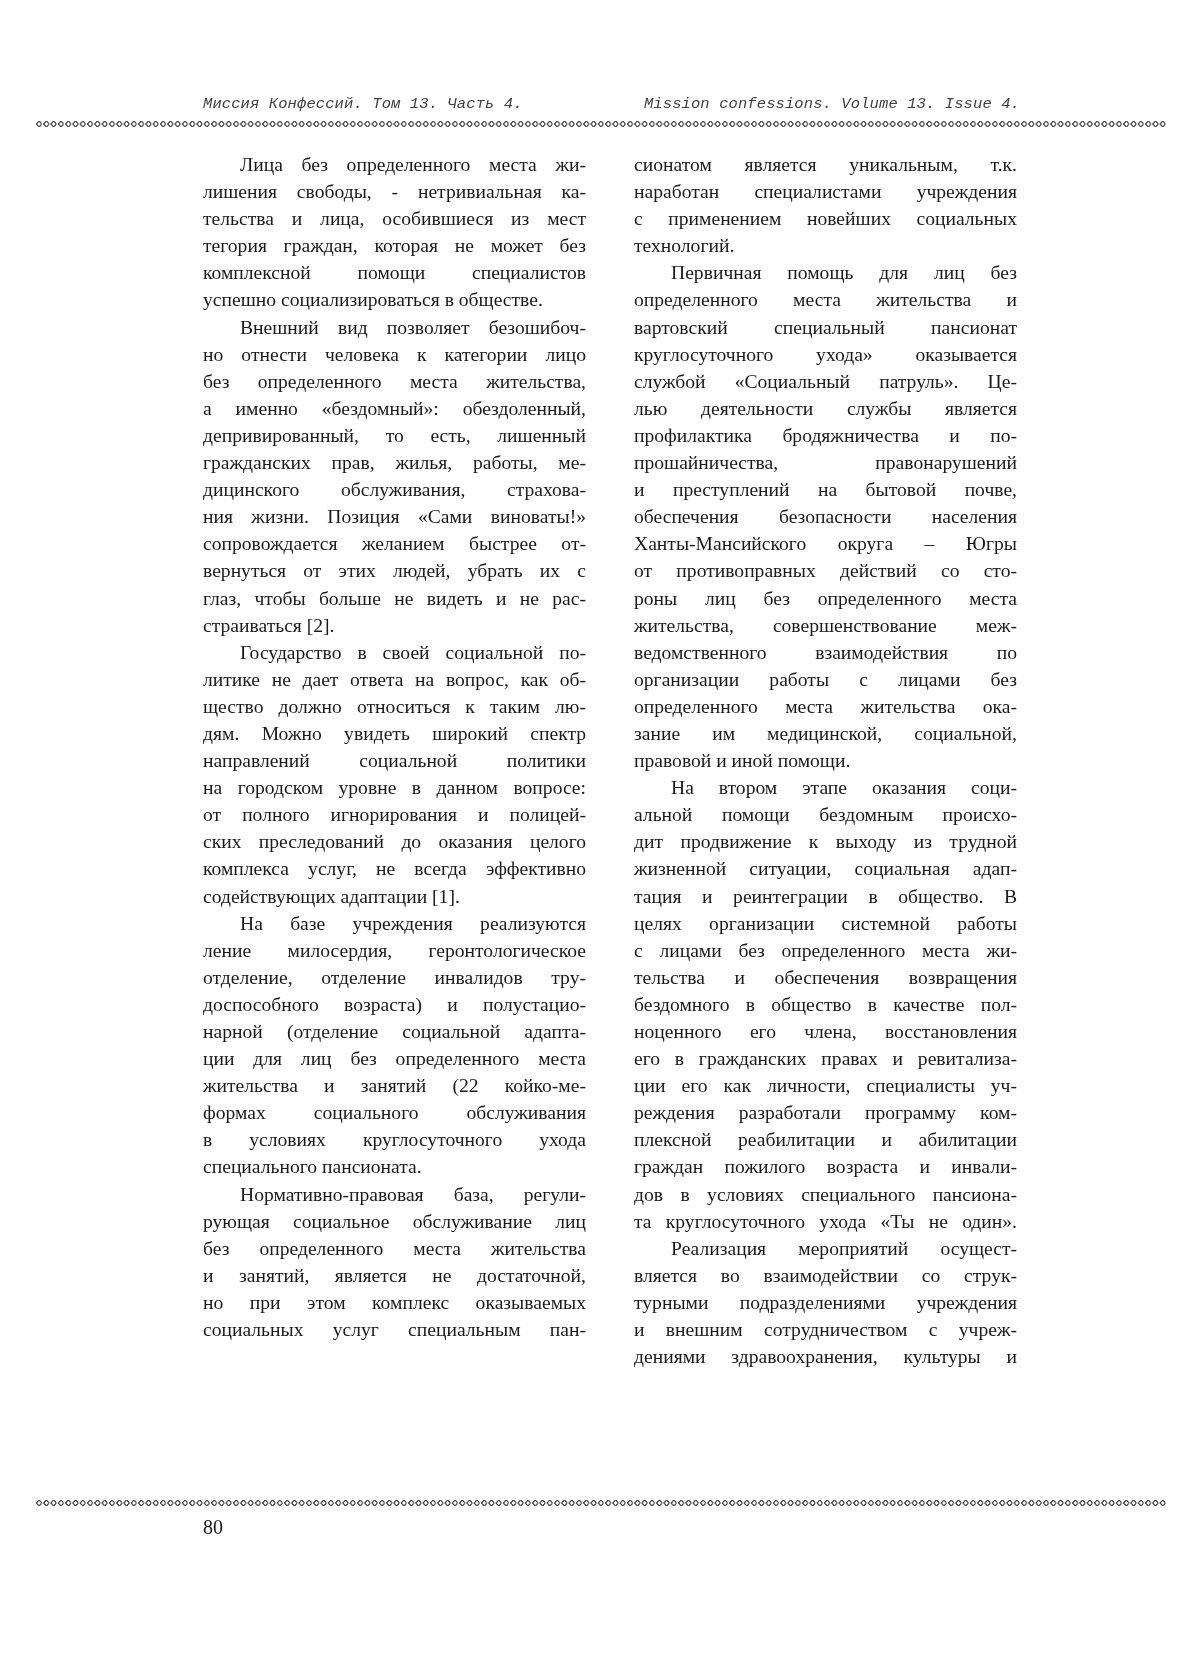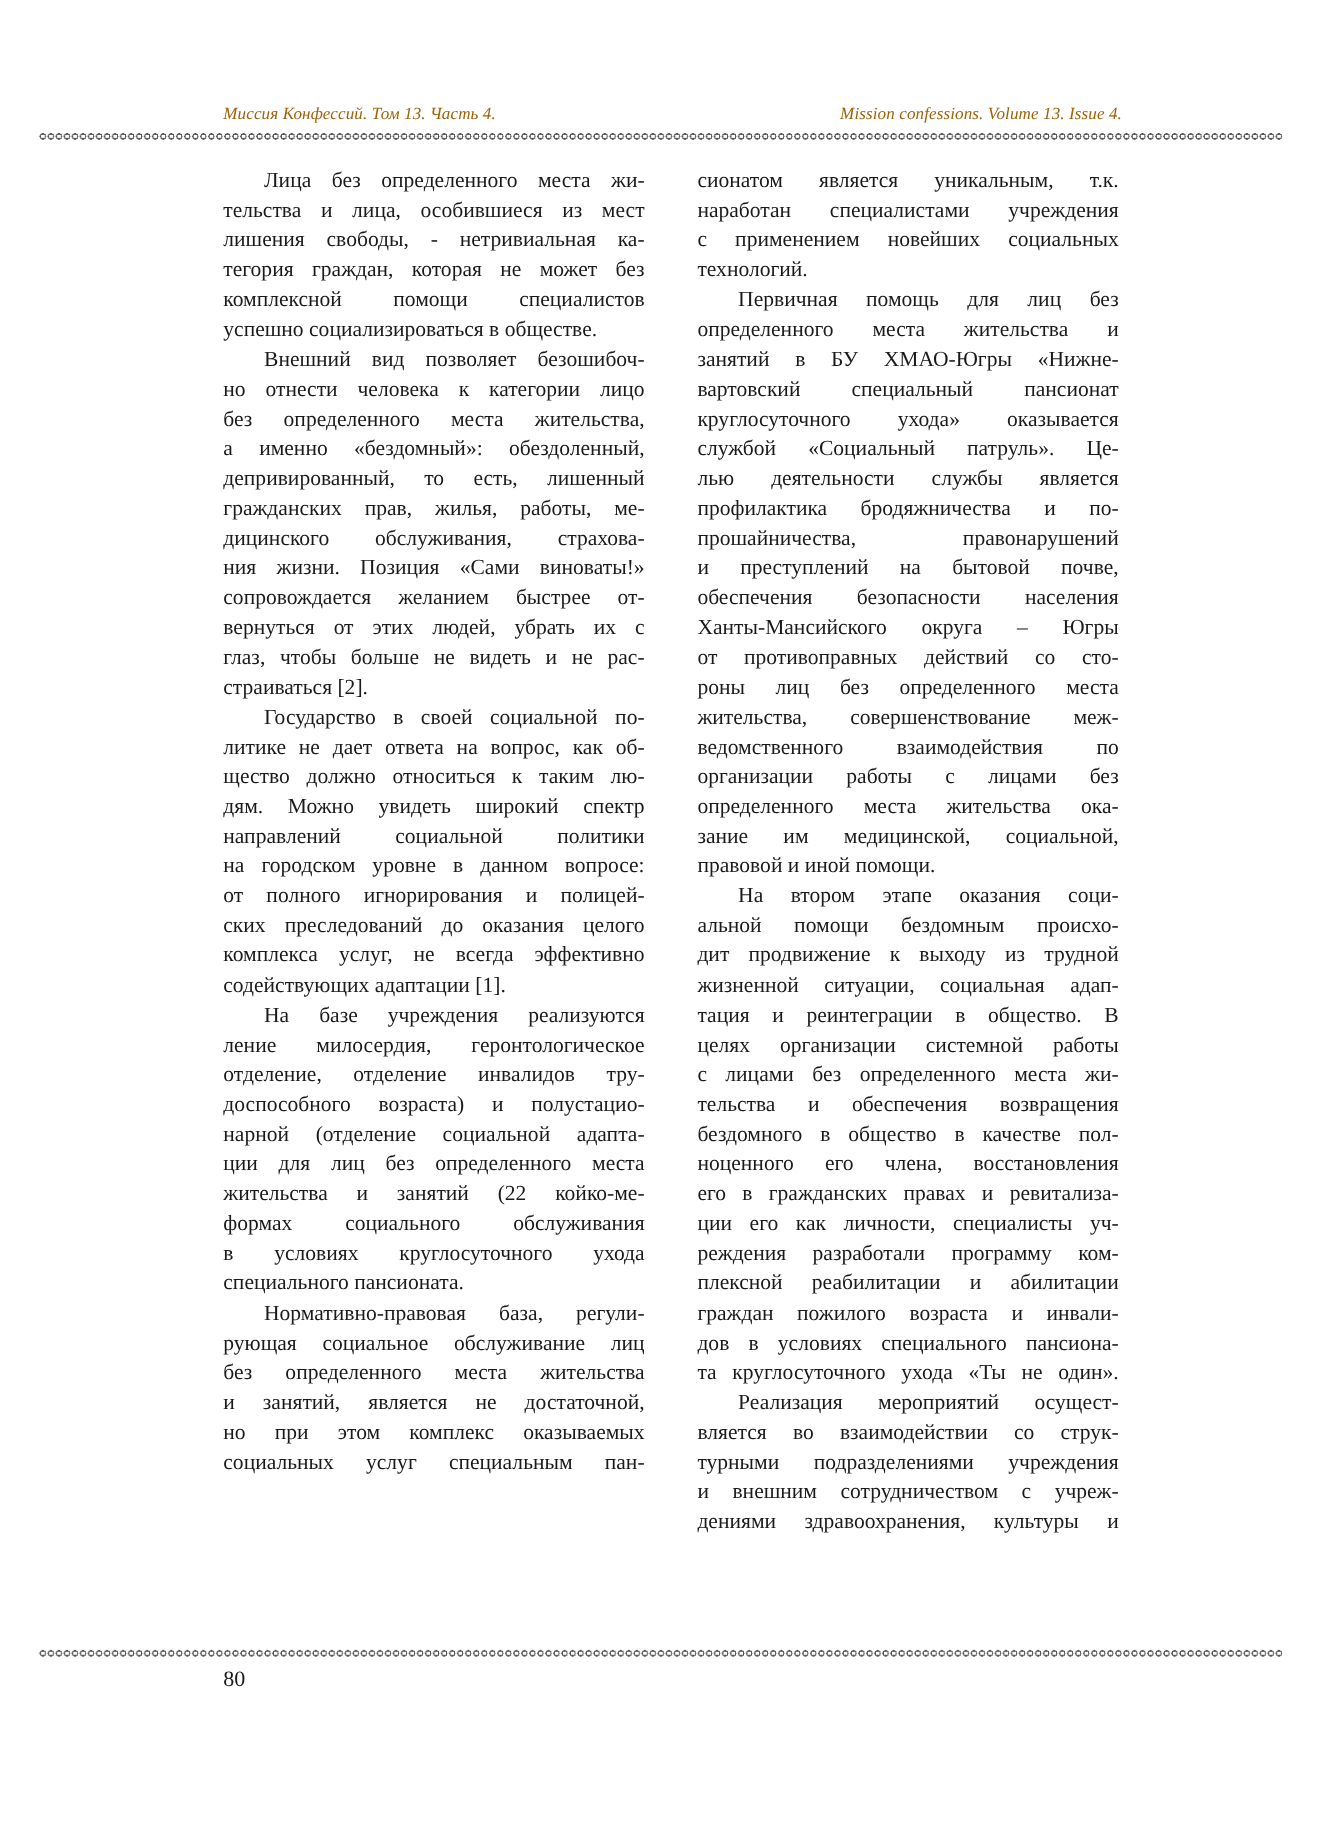--- a/index.html
+++ b/index.html
@@ -10,22 +10,23 @@
       position: relative;
       overflow: hidden;
       font-family: "Liberation Serif", "DejaVu Serif", serif;
       color: #1a1a1a;
     }
     .header-left, .header-right {
       position: absolute;
       top: 95px;
       font-style: italic;
       font-size: 15.5px;
-      color: #a16207;
+      color: #404040;
       letter-spacing: 0.1px;
+      font-family: Liberation Mono, monospace;
     }
     .header-left { left: 203px; }
     .header-right { right: 180px; margin-left: 32px; }
     .ornament {
       position: absolute;
       left: 35px;
       width: 1131px;
       height: 8px;
       background-image:
         radial-gradient(circle at 4px 4px, transparent 1.6px, #555 1.7px, #555 2.8px, transparent 3px);
@@ -65,22 +66,22 @@
 </head>
 <body>
 
 <div class="header-left">Миссия Конфессий. Том 13. Часть 4.</div>
 <div class="header-right">Mission confessions. Volume 13. Issue 4.</div>
 
 <div class="ornament top"></div>
 
 <div class="column left" id="col-left">
     <span class="line indent">Лица без определенного места жи-</span>
+    <span class="line">лишения свободы, - нетривиальная ка-</span>
     <span class="line">тельства и лица, особившиеся из мест</span>
-    <span class="line">лишения свободы, - нетривиальная ка-</span>
     <span class="line">тегория граждан, которая не может без</span>
     <span class="line">комплексной помощи специалистов</span>
     <span class="line last">успешно социализироваться в обществе.</span>
     <span class="line indent">Внешний вид позволяет безошибоч-</span>
     <span class="line">но отнести человека к категории лицо</span>
     <span class="line">без определенного места жительства,</span>
     <span class="line">а именно «бездомный»: обездоленный,</span>
     <span class="line">депривированный, то есть, лишенный</span>
     <span class="line">гражданских прав, жилья, работы, ме-</span>
     <span class="line">дицинского обслуживания, страхова-</span>
@@ -116,21 +117,20 @@
     <span class="line">но при этом комплекс оказываемых</span>
     <span class="line">социальных услуг специальным пан-</span>
   </div>
 <div class="column right" id="col-right">
     <span class="line">сионатом является уникальным, т.к.</span>
     <span class="line">наработан специалистами учреждения</span>
     <span class="line">с применением новейших социальных</span>
     <span class="line last">технологий.</span>
     <span class="line indent">Первичная помощь для лиц без</span>
     <span class="line">определенного места жительства и</span>
-    <span class="line">занятий в БУ ХМАО-Югры «Нижне-</span>
     <span class="line">вартовский специальный пансионат</span>
     <span class="line">круглосуточного ухода» оказывается</span>
     <span class="line">службой «Социальный патруль». Це-</span>
     <span class="line">лью деятельности службы является</span>
     <span class="line">профилактика бродяжничества и по-</span>
     <span class="line">прошайничества, правонарушений</span>
     <span class="line">и преступлений на бытовой почве,</span>
     <span class="line">обеспечения безопасности населения</span>
     <span class="line">Ханты-Мансийского округа – Югры</span>
     <span class="line">от противоправных действий со сто-</span>

